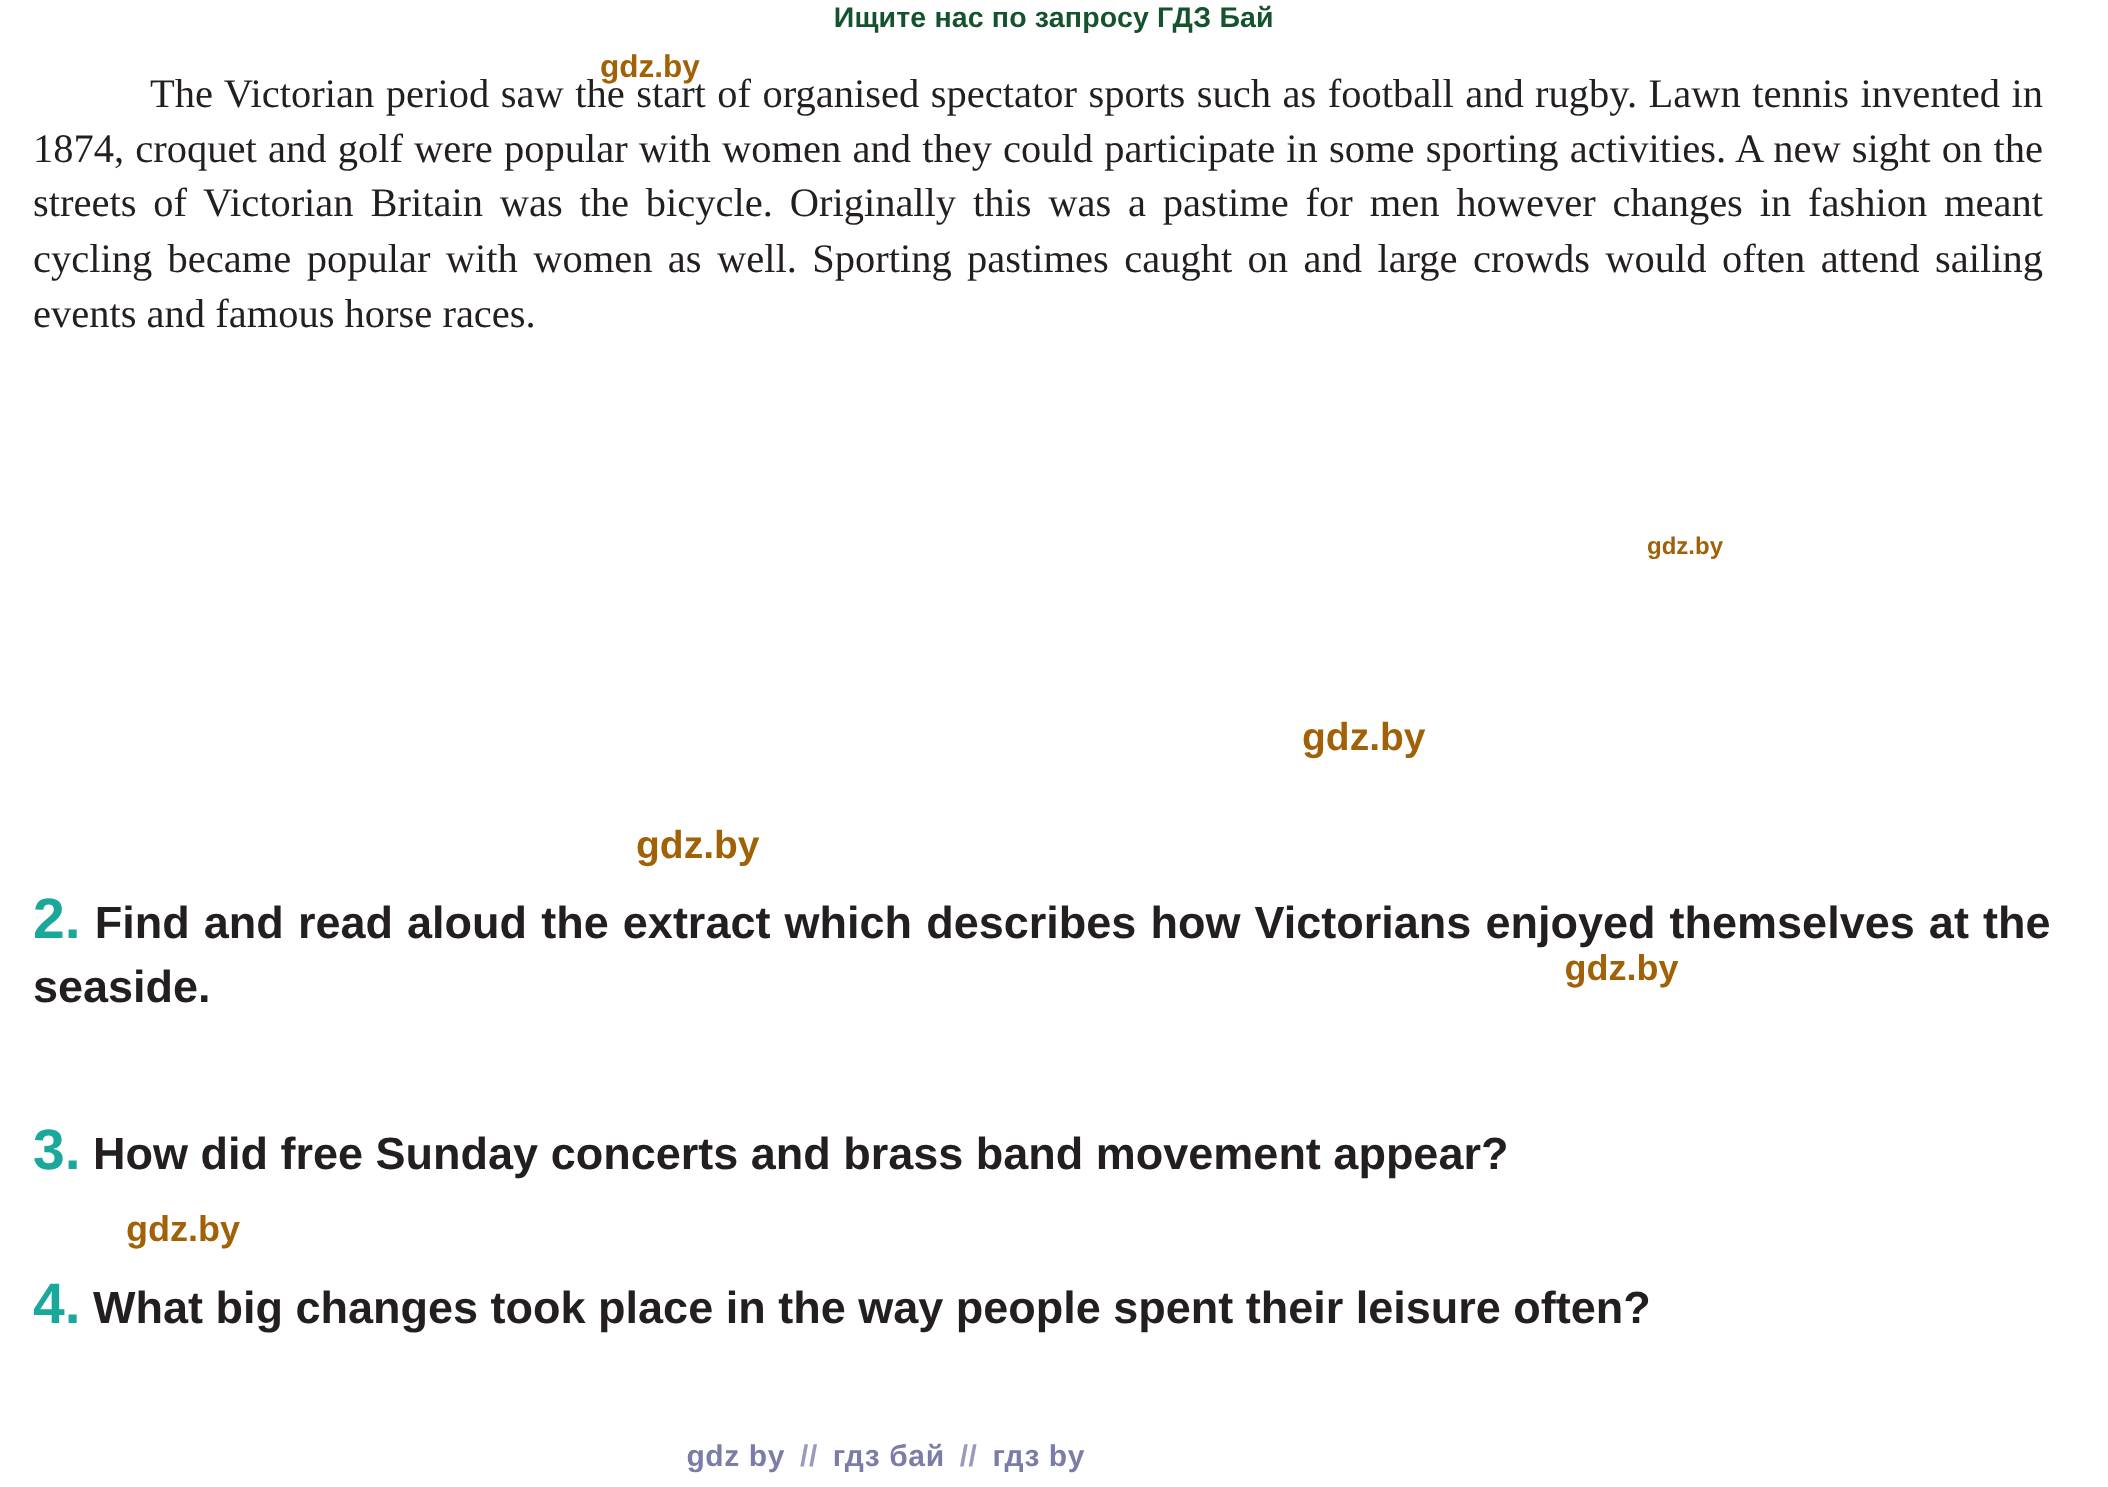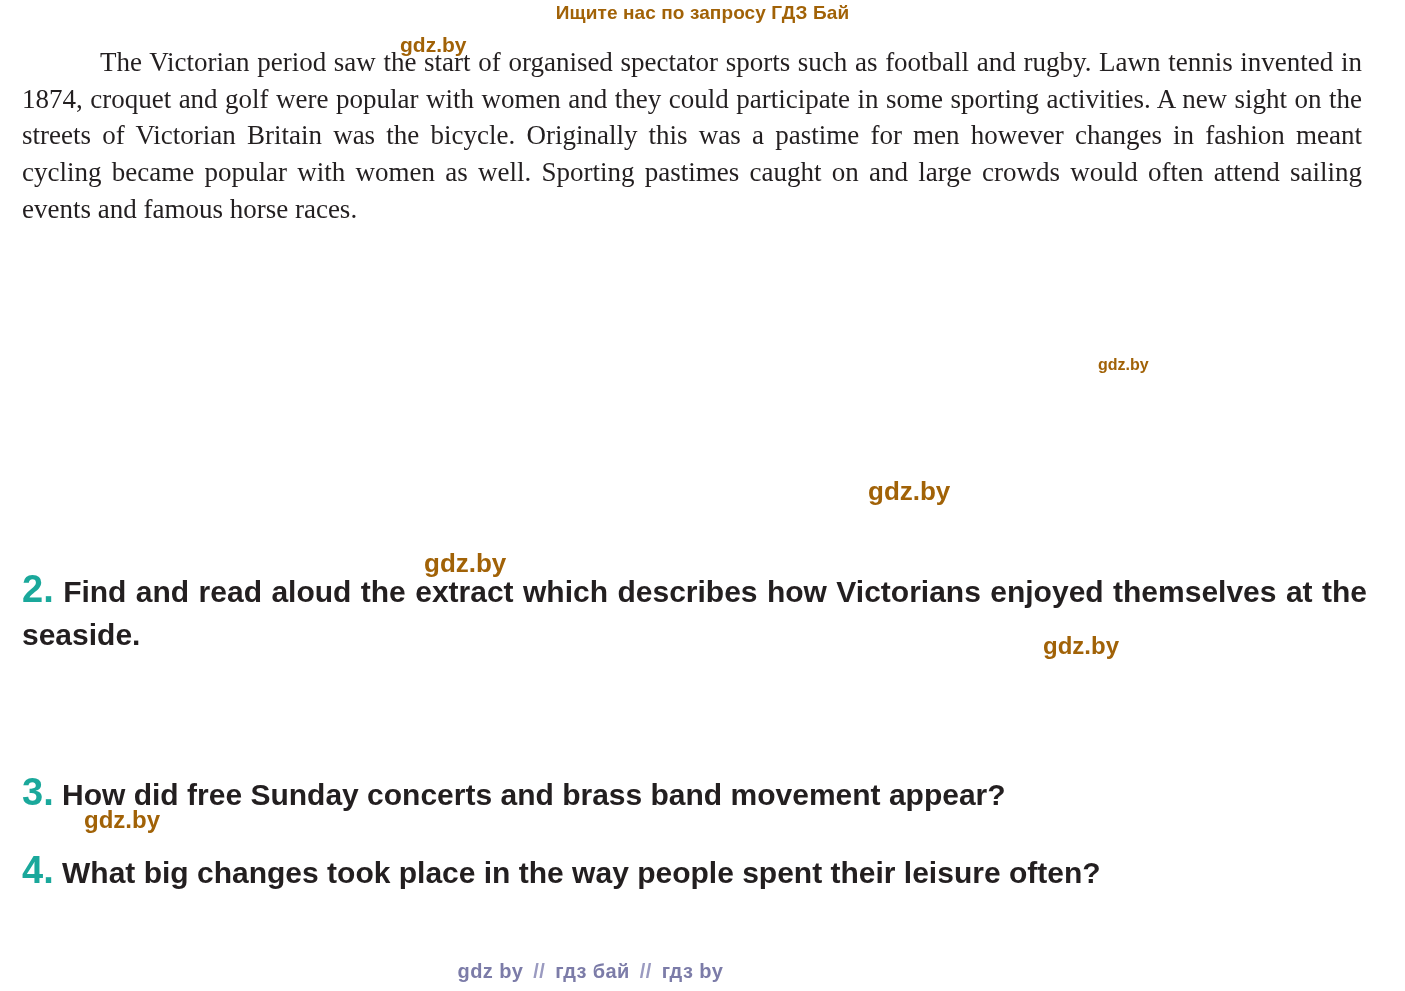--- a/index.html
+++ b/index.html
@@ -23,21 +23,21 @@
 
   .top-banner {
     position: absolute;
     top: 2px;
     left: 0;
     width: 1405px;
     text-align: center;
     font-family: "Liberation Sans", sans-serif;
     font-size: 19px;
     font-weight: bold;
-    color: #a16207;
+    color: #14532d;
     letter-spacing: 0.1px;
   }
 
   .body-paragraph {
     position: absolute;
     top: 44px;
     left: 22px;
     width: 1340px;
     font-family: "Liberation Serif", serif;
     font-size: 27px;
@@ -62,22 +62,22 @@
   .question .qnum {
     color: #1aa89b;
     font-size: 38px;
     font-weight: bold;
     font-family: "Liberation Sans", sans-serif;
   }
   .question .qtext {
     color: #231f20;
   }
 
-  #q2 { top: 564px; }
-  #q3 { top: 742px; margin-top: 25px; }
+  #q2 { top: 588px; }
+  #q3 { top: 742px; }
   #q4 { top: 845px; }
 
   .watermark {
     position: absolute;
     font-family: "Liberation Sans", sans-serif;
     font-weight: bold;
     color: #a16207;
     white-space: nowrap;
     pointer-events: none;
   }

